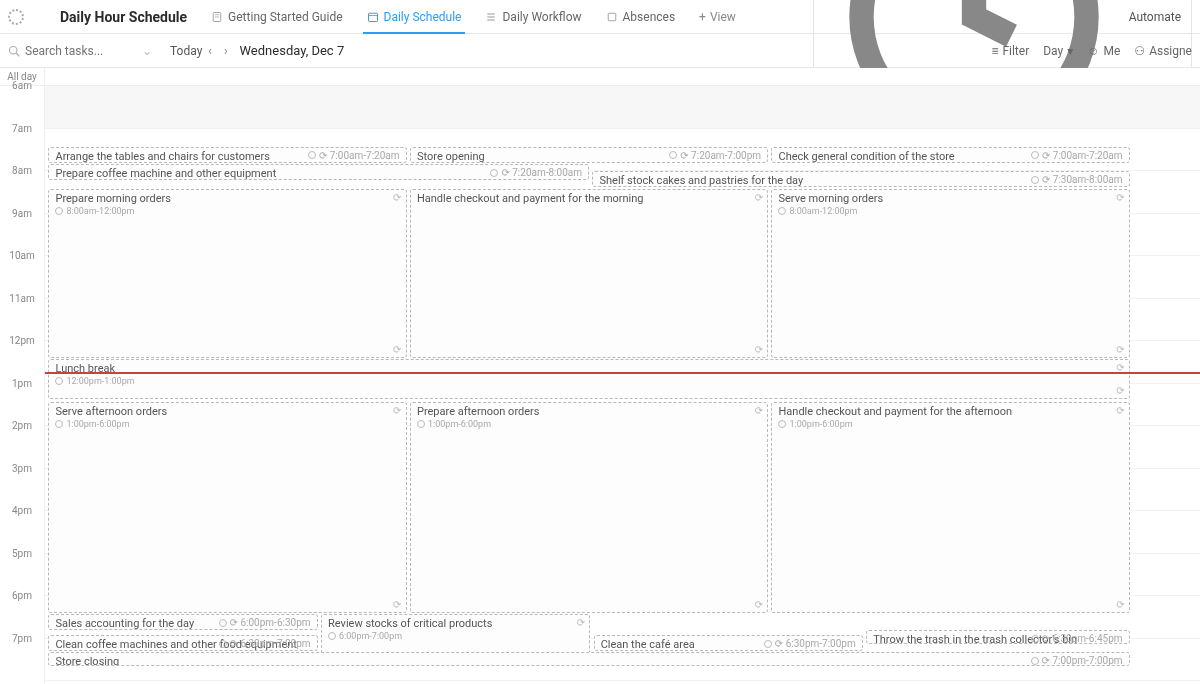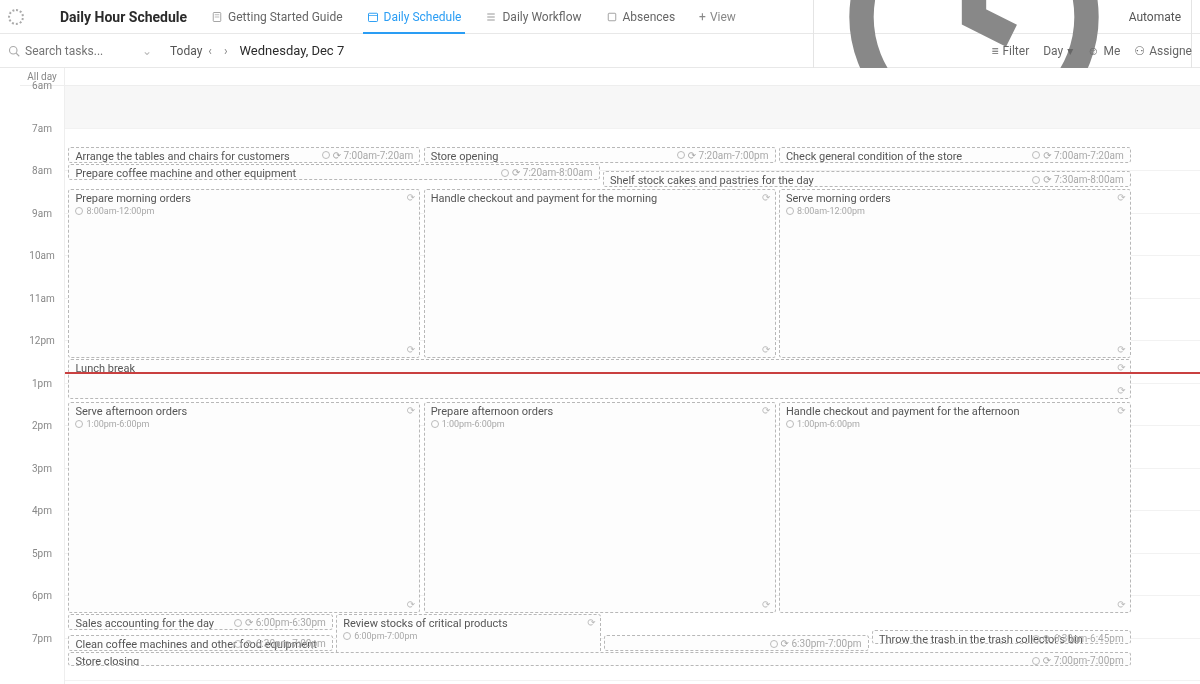--- a/index.html
+++ b/index.html
@@ -22,21 +22,21 @@
 .toolbar { height:34px; border-bottom:1px solid #e8e8e8; display:flex; align-items:center; padding:0 8px; }
 .search-wrap { display:flex; align-items:center; width:150px; border-right:0; padding-right:6px; color:#aaa; }
 .search-wrap input { border:none; outline:none; font-size:12px; color:#888; width:100px; }
 .search-wrap .chev { margin-left:auto; }
 .today-btn { margin-left:12px; color:#555; cursor:pointer; }
 .nav-arrow { color:#888; padding:0 6px; cursor:pointer; }
 .date-label { font-size:13px; color:#2b2b2b; margin-left:6px; }
 .tool-right { margin-left:auto; display:flex; align-items:center; gap:14px; color:#666; }
 .tool-right > div { display:flex; align-items:center; gap:4px; cursor:pointer; font-size:12px; }
 
-.calendar { position:absolute; top:68px; bottom:0; left:0; right:0; display:flex;padding-left:20px; }
+.calendar { position:absolute; top:68px; bottom:0; left:0; right:0; display:flex; }
 .time-col { width:45px; border-right:1px solid #eee; }
 .allday { height:18px; font-size:10px; color:#888; text-align:center; line-height:18px; border-bottom:1px solid #eee; }
 .time-slot { height:42.5px; font-size:10px; color:#888; text-align:center; position:relative; }
 .time-slot span { position:relative; top:-6px; }
 .grid { flex:1; position:relative; }
 .grid-allday { height:18px; border-bottom:1px solid #eee; }
 .hour-row { height:42.5px; border-bottom:1px solid #f2f2f2; }
 .hour-row.shaded { background:#f7f7f7; }
 .now-line { position:absolute; left:0; right:0; height:0; border-top:2px solid #c94040; z-index:50; }
 
@@ -220,20 +220,21 @@
           <span class="recur bot">⟳</span>
         </div>
         <div class="event" style="top: 121px; height: 169px; left: 62.9%; width: 31%;">
           <div class="ev-title">Serve morning orders</div>
           <div class="ev-time"><span class="clock-icon"></span>8:00am-12:00pm</div>
           <span class="recur top">⟳</span>
           <span class="recur bot">⟳</span>
         </div>
         <div class="event" style="top: 291px; height: 40px; left: 0.3%; width: 93.6%;">
           <div class="ev-title">Lunch break</div>
+          <div class="ev-time"><span class="clock-icon"></span>12:00pm-1:00pm</div>
           <span class="recur top">⟳</span>
           <span class="recur bot">⟳</span>
         </div>
         <div class="event" style="top: 333.5px; height: 211px; left: 0.3%; width: 31%;">
           <div class="ev-title">Serve afternoon orders</div>
           <div class="ev-time"><span class="clock-icon"></span>1:00pm-6:00pm</div>
           <span class="recur top">⟳</span>
           <span class="recur bot">⟳</span>
         </div>
         <div class="event" style="top: 333.5px; height: 211px; left: 31.6%; width: 31%;">
@@ -255,20 +256,21 @@
         <div class="event" style="top: 546px; height: 40px; left: 23.9%; width: 23.3%;">
           <div class="ev-title">Review stocks of critical products</div>
           <div class="ev-time"><span class="clock-icon"></span>6:00pm-7:00pm</div>
           <span class="recur top">⟳</span>
         </div>
         <div class="event" style="top: 567px; height: 16px; left: 0.3%; width: 23.3%;">
           <div class="ev-title">Clean coffee machines and other food equipment</div>
           <div class="ev-time-right"><span class="clock-icon"></span>⟳ 6:30pm-7:00pm</div>
         </div>
         <div class="event" style="top: 567px; height: 16px; left: 47.5%; width: 23.3%;">
+          <div class="ev-title">Clean the café area</div>
           <div class="ev-time-right"><span class="clock-icon"></span>⟳ 6:30pm-7:00pm</div>
         </div>
         <div class="event" style="top: 562px; height: 14px; left: 71.1%; width: 22.8%;">
           <div class="ev-title">Throw the trash in the trash collector's bin</div>
           <div class="ev-time-right"><span class="clock-icon"></span>⟳ 6:30pm-6:45pm</div>
         </div>
         <div class="event" style="top: 584px; height: 14px; left: 0.3%; width: 93.6%;">
           <div class="ev-title">Store closing</div>
           <div class="ev-time-right"><span class="clock-icon"></span>⟳ 7:00pm-7:00pm</div>
         </div>

